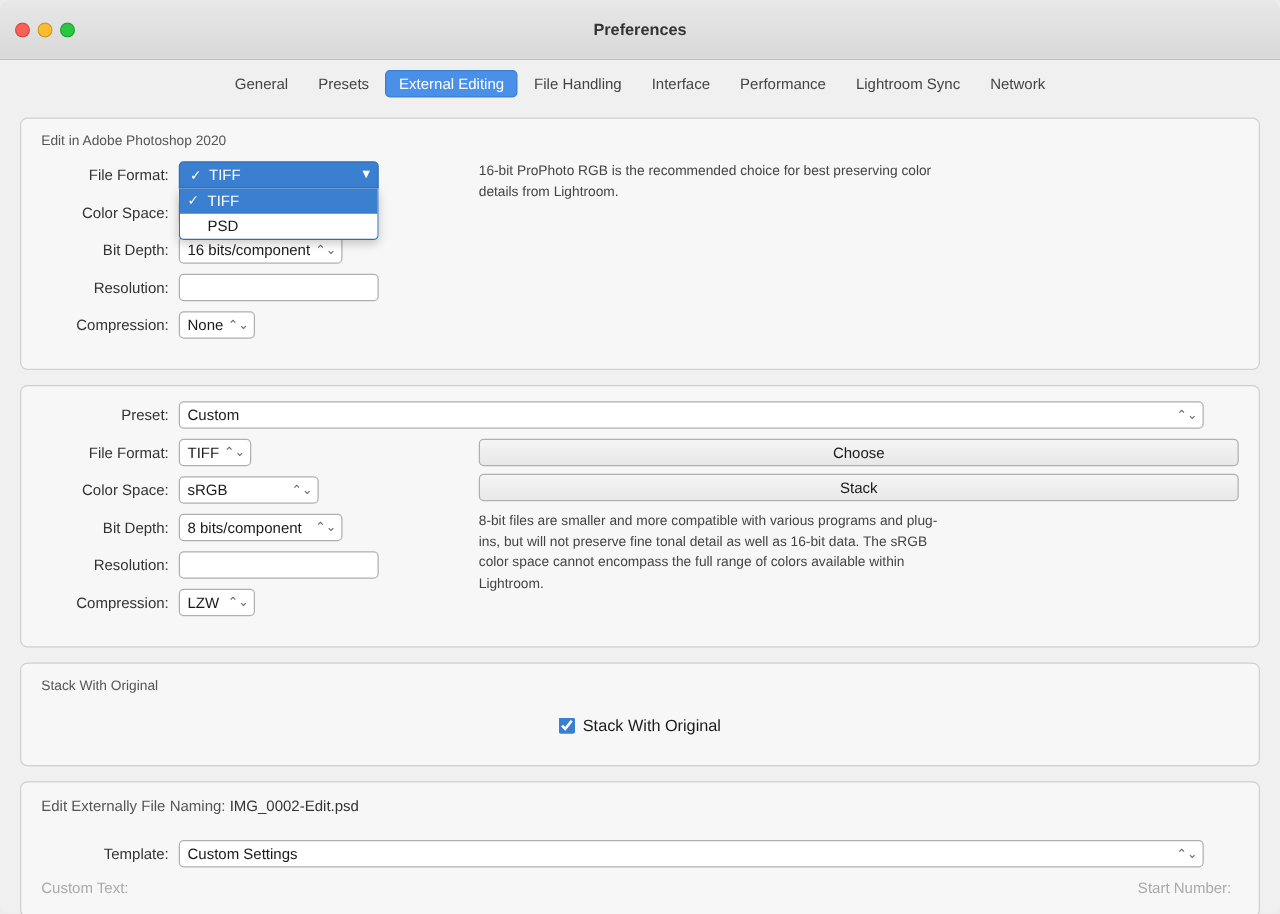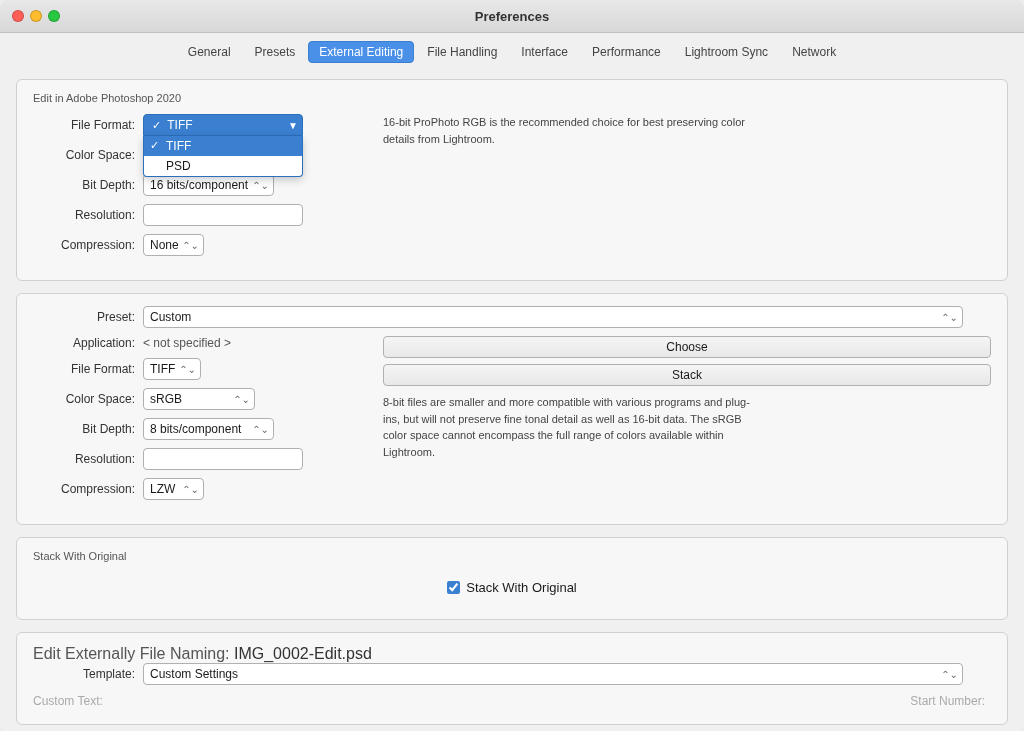--- a/index.html
+++ b/index.html
@@ -17,21 +17,21 @@
     .window {
       width: 1024px;
       height: 731px;
       background: #f0f0f0;
       border-radius: 8px;
       display: flex;
       flex-direction: column;
     }
 
     .titlebar {
-      height: 33px;
+      height: 48px;
       background: linear-gradient(to bottom, #e8e8e8, #d8d8d8);
       border-radius: 8px 8px 0 0;
       display: flex;
       align-items: center;
       justify-content: center;
       position: relative;
       border-bottom: 1px solid #c0c0c0;
     }
 
     .titlebar-buttons {
@@ -290,23 +290,23 @@
       justify-content: center;
       padding: 8px 0;
     }
 
     .checkbox-row input[type="checkbox"] {
       margin-right: 6px;
       accent-color: #3a7fd0;
     }
 
     .filename-label {
-      font-size: 16px;
+      font-size: 12px;
       color: #555;
-      margin-bottom: 0;
+      margin-bottom: 20px;
     }
 
     .filename-bold {
       font-weight: 500;
       color: #333;
     }
 
     .template-row {
       display: flex;
       align-items: center;
@@ -430,24 +430,20 @@
           <select style="width:100%;">
             <option>Custom</option>
           </select>
           <span class="select-arrow">⌃⌄</span>
         </div>
       </div>
 
       <div class="two-col">
         <div class="col-left">
 
-          <div class="app-row">
-            <div class="app-label">Application:</div>
-            <div class="app-value">&lt; not specified &gt;</div>
-          </div>
 
           <div class="form-row">
             <div class="form-label">File Format:</div>
             <div class="select-wrap">
               <select>
                 <option>TIFF</option>
                 <option>PSD</option>
               </select>
               <span class="select-arrow">⌃⌄</span>
             </div>

